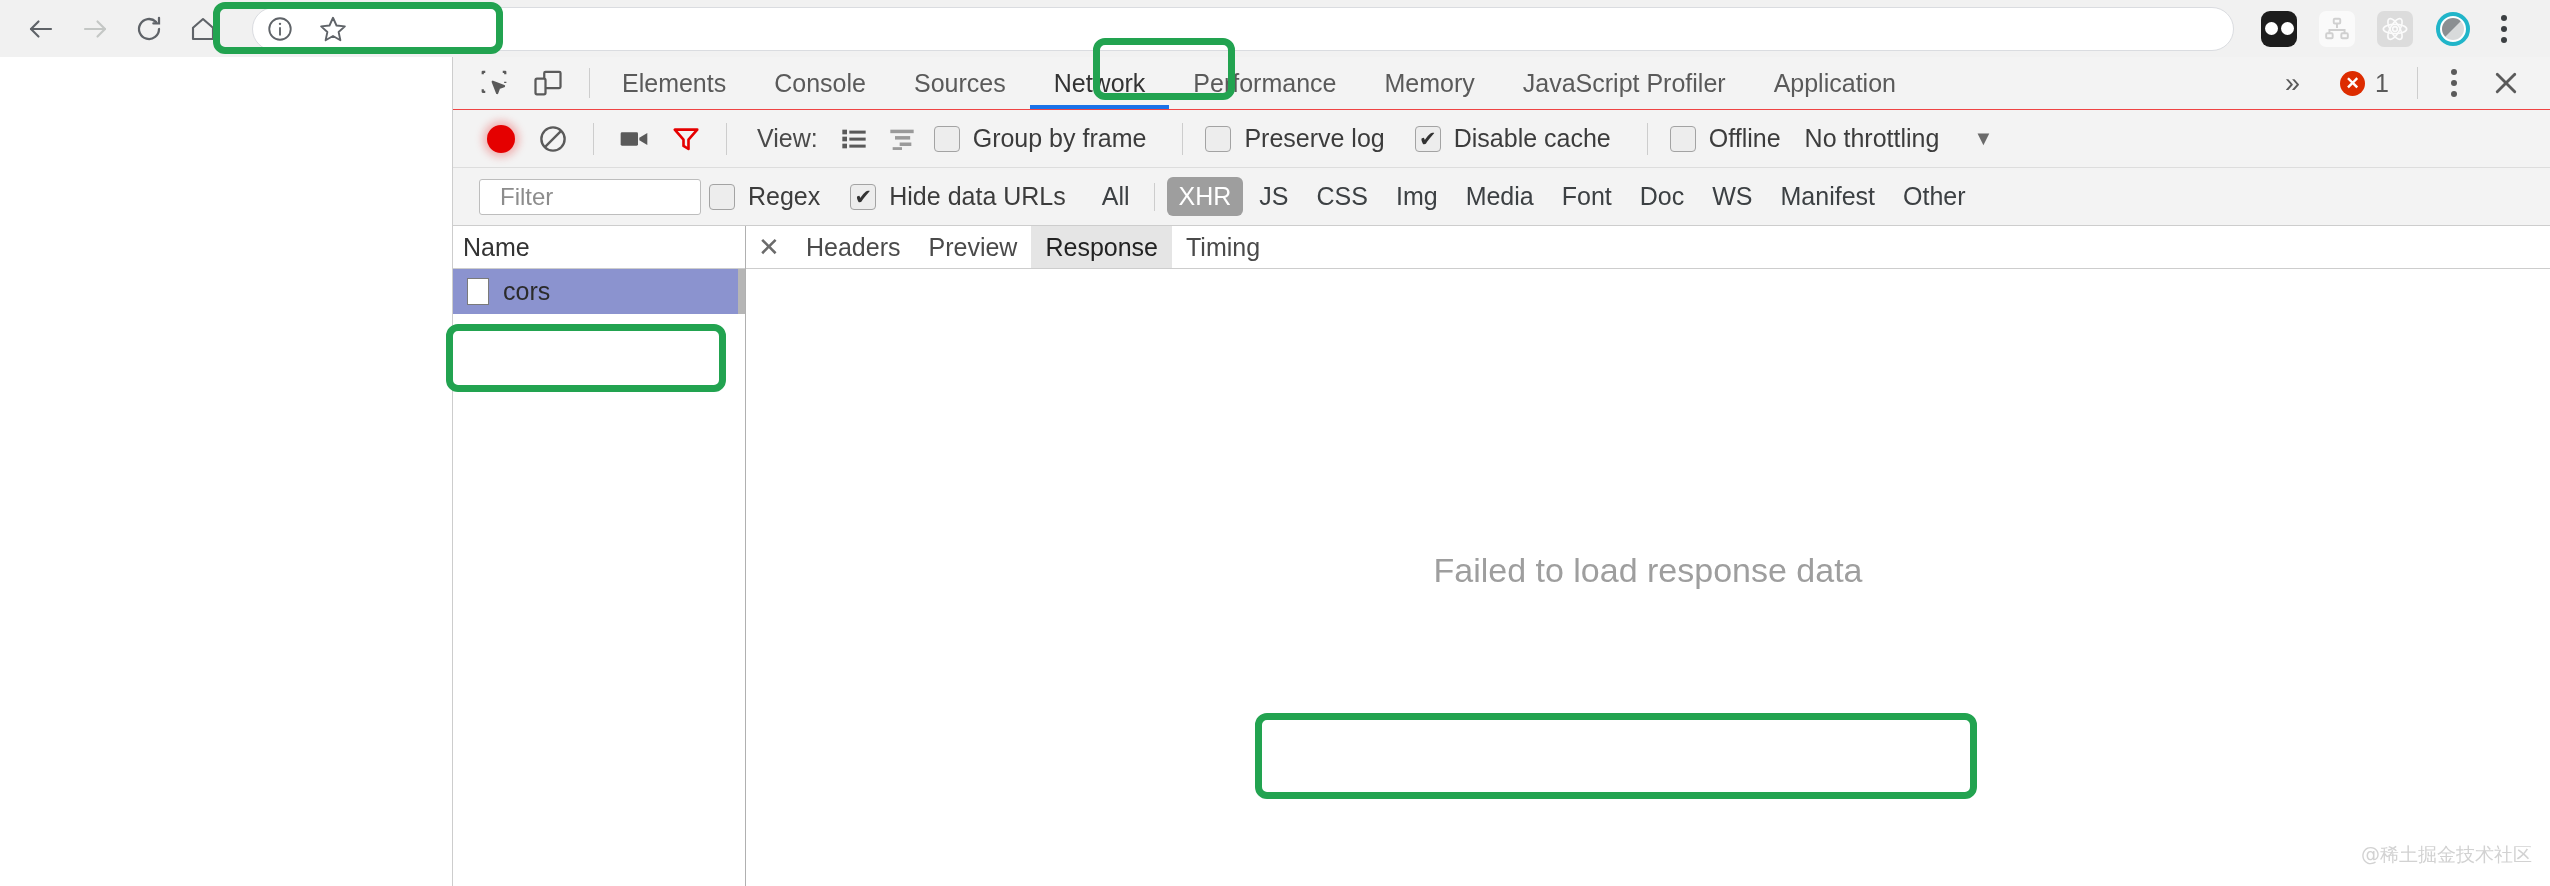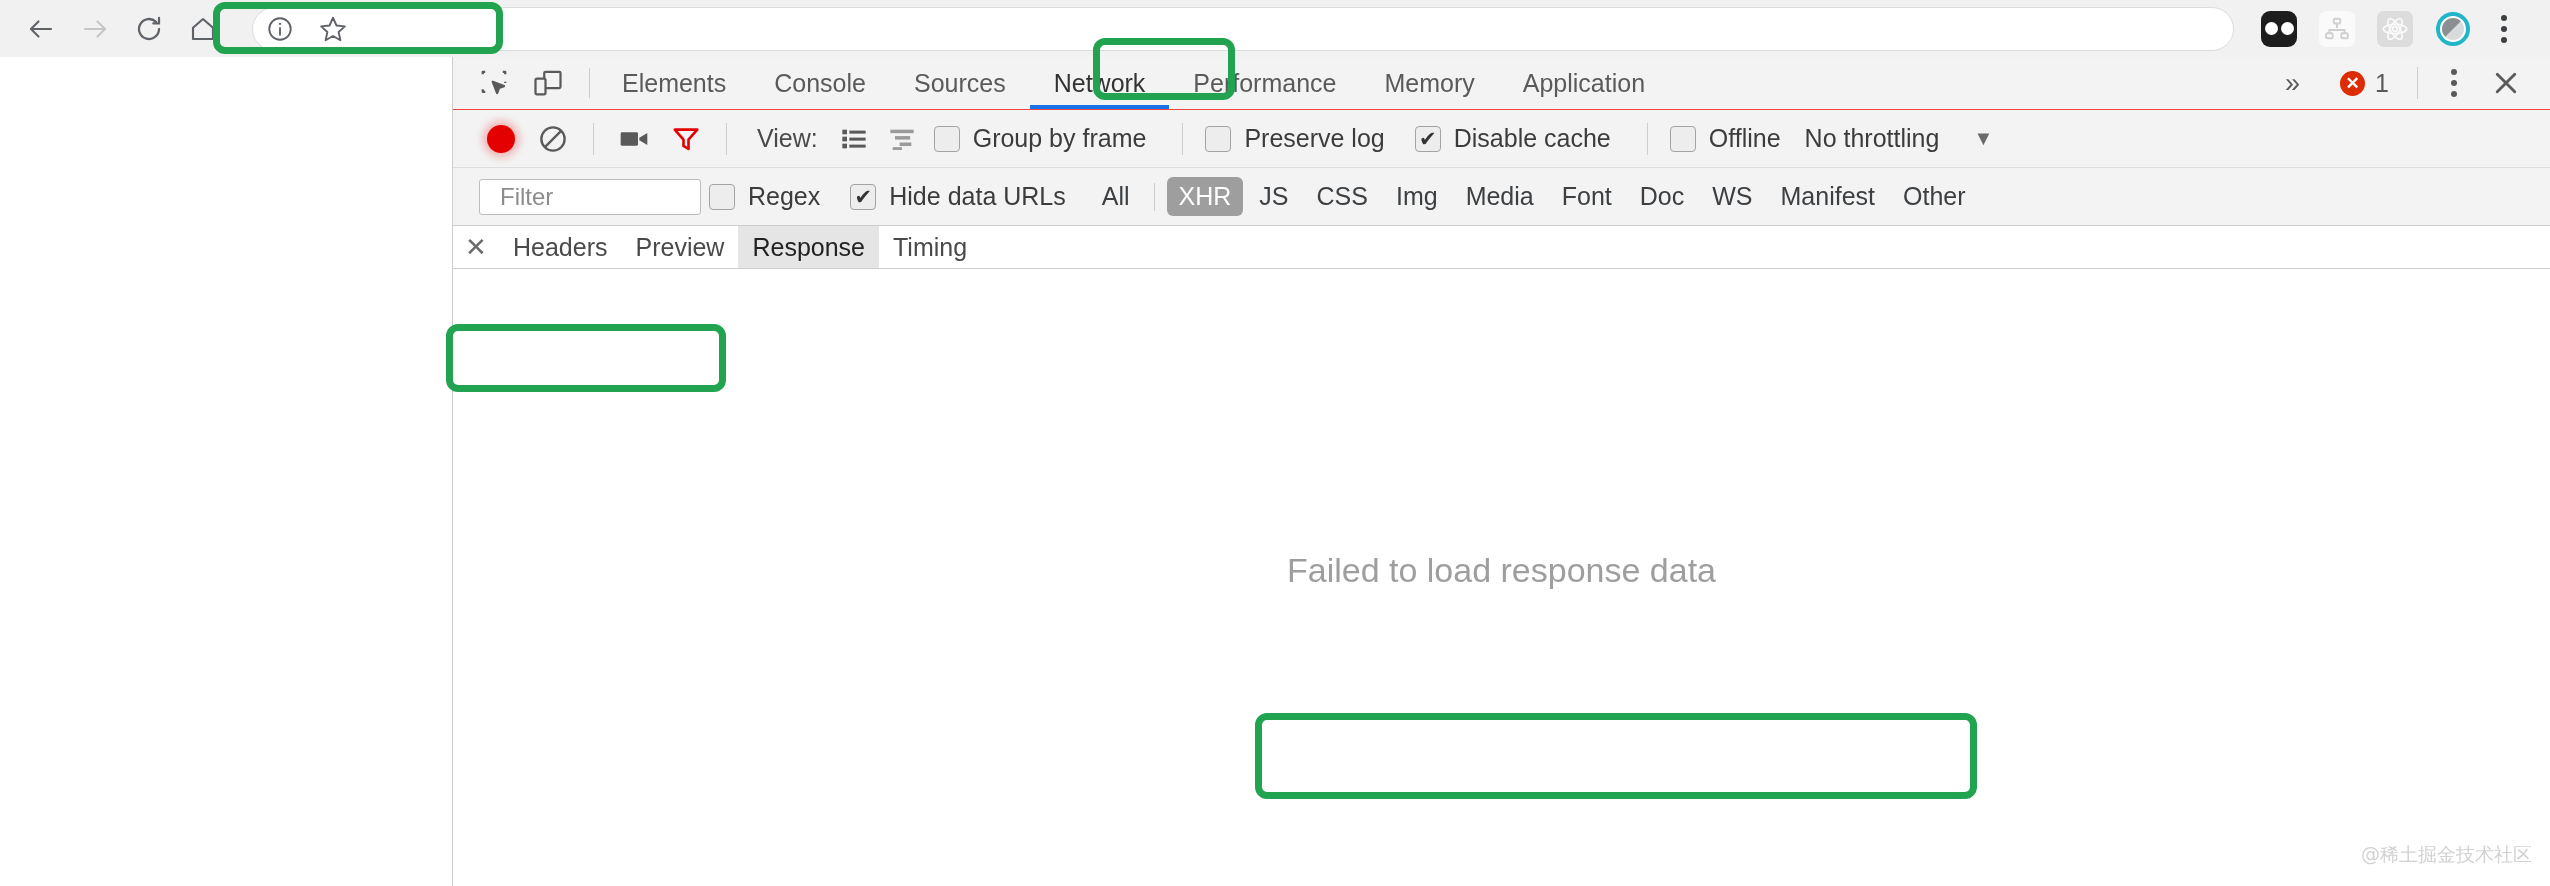--- a/index.html
+++ b/index.html
@@ -386,20 +386,23 @@
             <span>Sources</span>
           </div>
         <div class="dt-tab active">
             <span>Network</span>
           </div>
         <div class="dt-tab">
             <span>Performance</span>
           </div>
         <div class="dt-tab">
             <span>Memory</span>
+          </div>
+        <div class="dt-tab">
+            <span>JavaScript Profiler</span>
           </div>
         <div class="dt-tab">
             <span>Application</span>
           </div>
       </div>
 
       <div class="dt-tabbar-right">
         <div class="dt-more">»</div>
         <div class="err-badge">
           <div class="err-dot">✕</div>
@@ -502,20 +505,28 @@
       <div class="ftype">Img</div>
       <div class="ftype">Media</div>
       <div class="ftype">Font</div>
       <div class="ftype">Doc</div>
       <div class="ftype">WS</div>
       <div class="ftype">Manifest</div>
       <div class="ftype">Other</div>
     </div>
 
     <div class="net-main">
+      <div class="req-panel">
+        <div class="col-head">Name</div>
+        <div class="req-row">
+          <span class="fav"></span>
+          <span class="rname">cors</span>
+        </div>
+        <div class="req-scroll"></div>
+      </div>
 
       <div class="detail-panel">
         <div class="detail-tabs">
           <div class="dtab-close">✕</div>
           <div class="dtab">Headers</div>
           <div class="dtab">Preview</div>
           <div class="dtab sel">Response</div>
           <div class="dtab">Timing</div>
         </div>
         <div class="detail-body">

